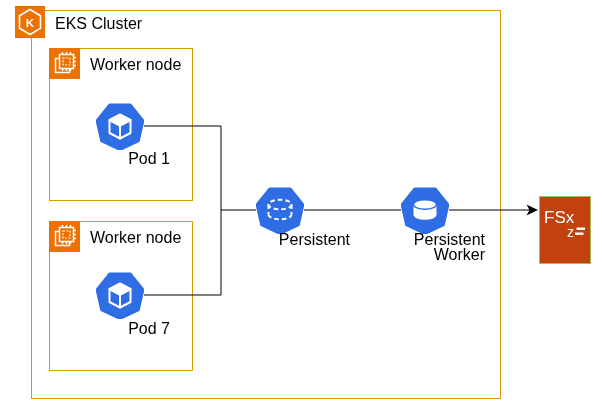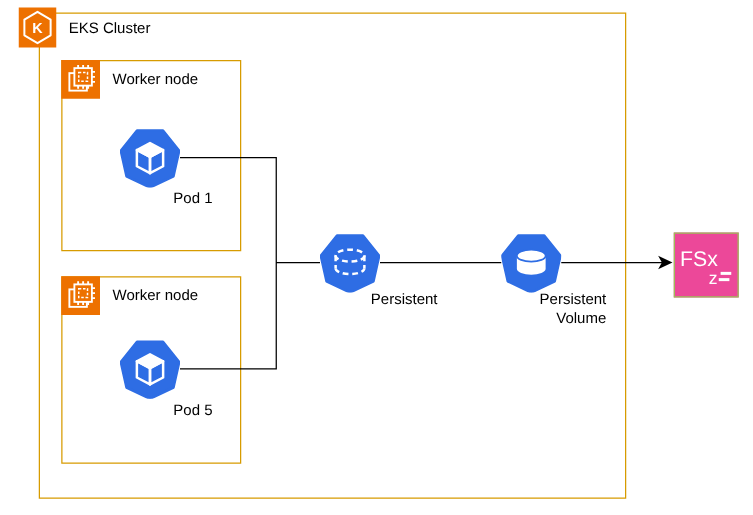--- a/index.html
+++ b/index.html
@@ -2,26 +2,26 @@
 <html><head>
 <meta charset="utf-8">
 <style>
   html,body{margin:0;padding:0;background:#ffffff;}
   #canvas{
     position:relative;width:602px;height:412px;background:#ffffff;overflow:hidden;
     font-family:"Liberation Sans",sans-serif;
   }
   .box{position:absolute;background:#ffffff;border:1px solid #D79B00;box-sizing:border-box;}
   .icon-sq{position:absolute;background:#ED7100;z-index:3;}
-  .lbl{position:absolute;font-size:12px;color:#000;white-space:nowrap;z-index:4;}
+  .lbl{position:absolute;font-size:16px;color:#000;white-space:nowrap;z-index:4;}
   .lbl.center{text-align:right;white-space:normal;line-height:15px;}
   .node-icon{position:absolute;width:48px;height:48px;z-index:3;}
   #connector-layer{position:absolute;left:0;top:0;width:602px;height:412px;z-index:2;}
-  #fsx-box{position:absolute;left:539px;top:186px;width:52px;height:52px;
-    background:#ec4899;border:1px solid #9BBF59;box-sizing:border-box;z-index:3;}
+  #fsx-box{position:absolute;left:539px;top:196px;width:52px;height:68px;
+    background:#c2410c;border:1px solid #9BBF59;box-sizing:border-box;z-index:3;}
 </style>
 </head>
 <body>
 
 <div id="canvas">
 
   <svg id="connector-layer" viewBox="0 0 602 412" xmlns="http://www.w3.org/2000/svg">
     <path d="M144,126 L221,126 L221,295 L144,295 M221,210 L256,210" fill="none" stroke="#000000" stroke-width="1"></path>
     <path d="M304,210 L401,210" fill="none" stroke="#000000" stroke-width="1"></path>
     <path d="M449,210 L531,210" fill="none" stroke="#000000" stroke-width="1"></path>
@@ -91,21 +91,21 @@
   <div class="lbl" style="left:90px;top:229px;">Worker node</div>
 
   <div class="node-icon" style="left:96px;top:271px;">
     <svg width="48" height="48" viewBox="0 0 48 48" xmlns="http://www.w3.org/2000/svg">
       <polygon points="34.4,2.4 13.6,2.4 0.6,18.6 5.2,39 24,48 42.8,39 47.4,18.6" fill="#2E6DE4" stroke="#2E6DE4" stroke-width="2" stroke-linejoin="round"></polygon>
       <polygon points="24,12.5 34.5,18 24,23.5 13.5,18" fill="#ffffff" stroke="#ffffff" stroke-width="2" stroke-linejoin="round"></polygon>
       <polygon points="13.5,18 24,23.5 24,36.5 13.5,31" fill="none" stroke="#ffffff" stroke-width="2" stroke-linejoin="round"></polygon>
       <polygon points="34.5,18 24,23.5 24,36.5 34.5,31" fill="none" stroke="#ffffff" stroke-width="2" stroke-linejoin="round"></polygon>
     </svg>
   </div>
-  <div class="lbl center" style="left:70px;top:321px;width:100px;">Pod 5</div>
+  <div class="lbl center" style="left:70px;top:321px;width:100px;">Pod 7</div>
 
   <div class="node-icon" style="left:256px;top:186px;">
     <svg width="48" height="48" viewBox="0 0 48 48" xmlns="http://www.w3.org/2000/svg">
       <polygon points="34.4,2.4 13.6,2.4 0.6,18.6 5.2,39 24,48 42.8,39 47.4,18.6" fill="#2E6DE4" stroke="#2E6DE4" stroke-width="2" stroke-linejoin="round"></polygon>
       <g fill="none" stroke="#ffffff" stroke-width="2" stroke-dasharray="4.5,3">
         <ellipse cx="24" cy="18.5" rx="11.5" ry="4.8"></ellipse>
         <line x1="12.5" y1="18.5" x2="12.5" y2="28.5"></line>
         <line x1="35.5" y1="18.5" x2="35.5" y2="28.5"></line>
         <path d="M12.5,28.5 A11.5,4.8 0 0 0 35.5,28.5"></path>
       </g>
@@ -117,21 +117,21 @@
 
   <div class="node-icon" style="left:401px;top:186px;">
     <svg width="48" height="48" viewBox="0 0 48 48" xmlns="http://www.w3.org/2000/svg">
       <polygon points="34.4,2.4 13.6,2.4 0.6,18.6 5.2,39 24,48 42.8,39 47.4,18.6" fill="#2E6DE4" stroke="#2E6DE4" stroke-width="2" stroke-linejoin="round"></polygon>
       <path d="M12.5,18.5 L12.5,29 A11.5,4.8 0 0 0 35.5,29 L35.5,18.5 Z" fill="#ffffff"></path>
       <ellipse cx="24" cy="18.5" rx="11.5" ry="4.8" fill="#ffffff" stroke="#2E6DE4" stroke-width="1.4"></ellipse>
     </svg>
   </div>
   <div class="lbl center" style="left:365px;top:232px;width:120px;">
     <span>Persistent</span><br>
-    <span>Volume</span>
+    <span>Worker</span>
   </div>
 
   <div id="fsx-box">
     <svg width="50" height="50" viewBox="0 0 50 50" xmlns="http://www.w3.org/2000/svg">
       <text x="4" y="26" font-size="17" fill="#ffffff" font-family="Liberation Sans, sans-serif">FSx</text>
       <text x="27" y="40" font-size="14" fill="#ffffff" font-family="Liberation Sans, sans-serif">z</text>
       <rect x="36.5" y="30.5" width="8.5" height="2.4" fill="#ffffff"></rect>
       <rect x="35" y="35.5" width="8.5" height="2.4" fill="#ffffff"></rect>
     </svg>
   </div>

